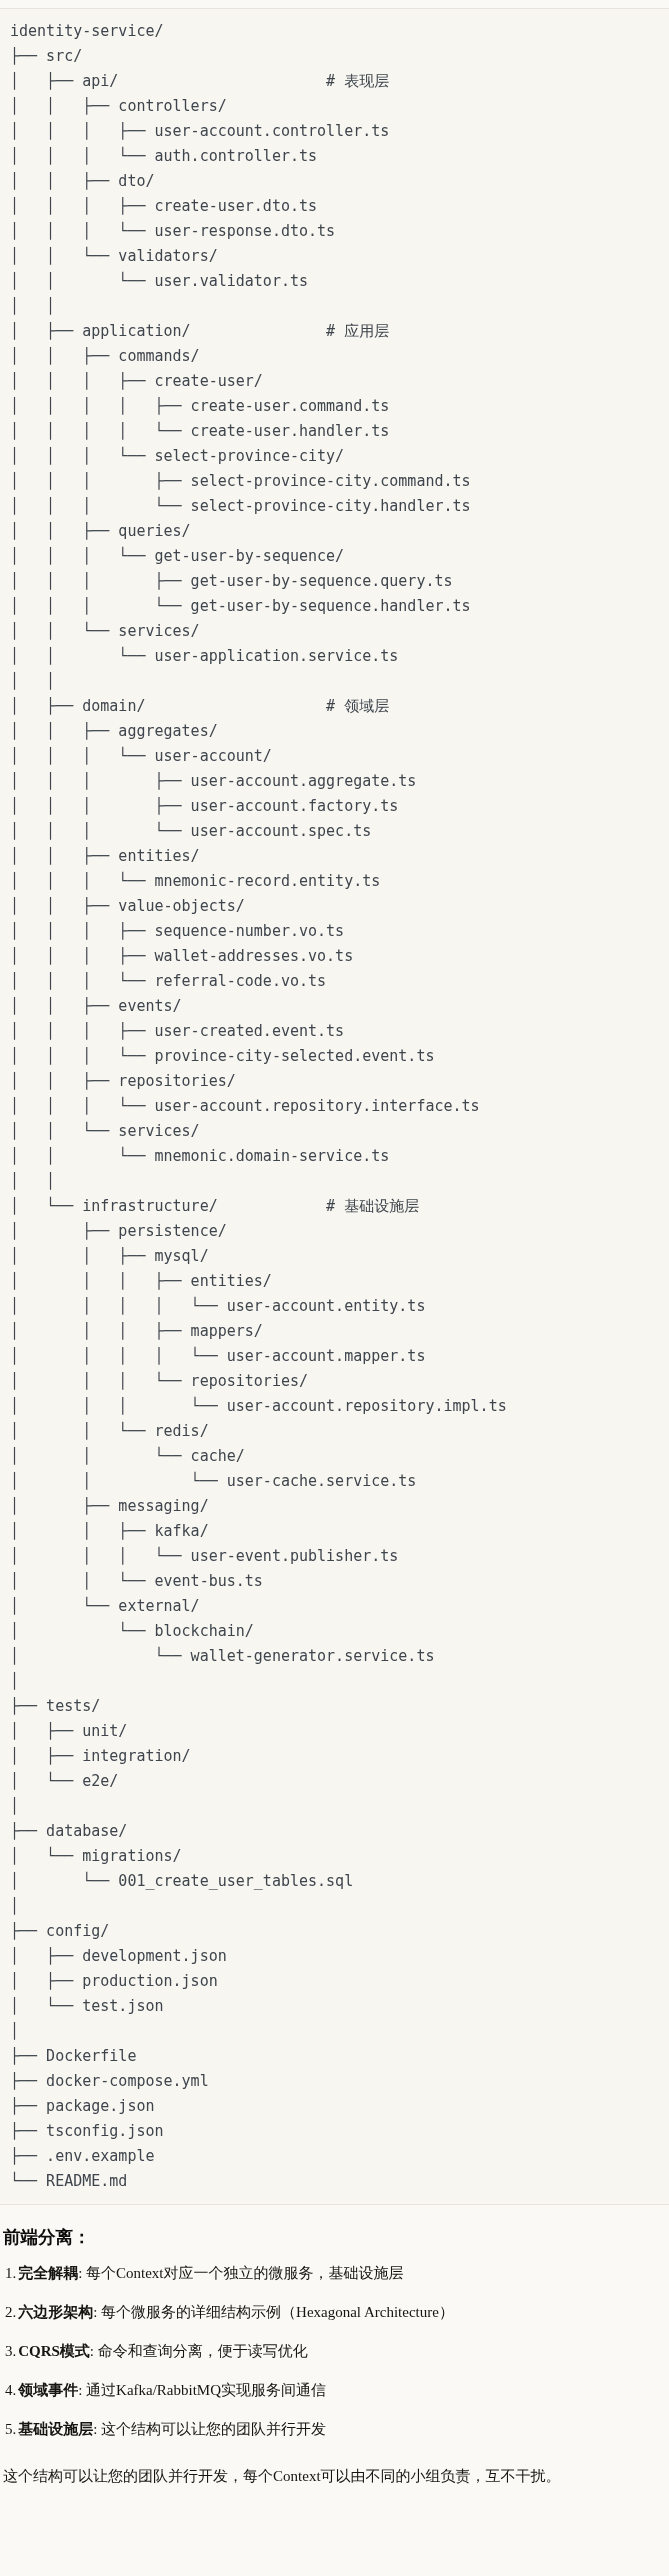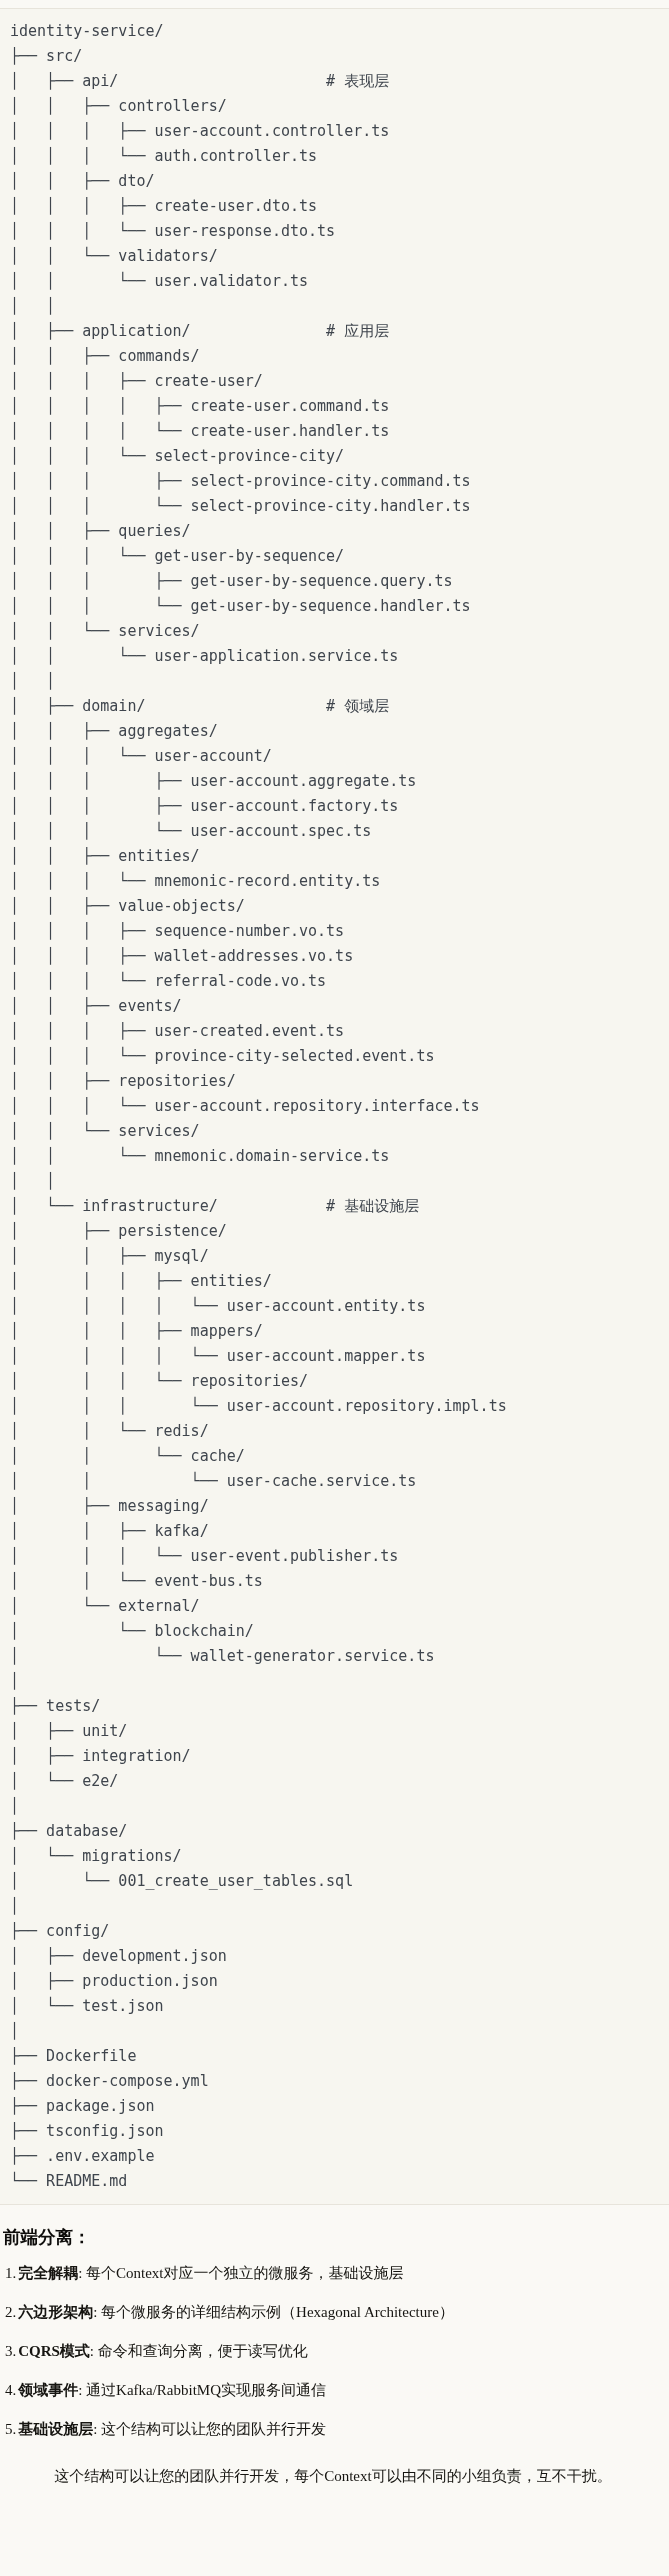--- a/index.html
+++ b/index.html
@@ -59,21 +59,20 @@
     padding-left: 1.9px;
   }
   .note-item .note-num { margin-right: 1.9px; }
   .note-item .note-term { font-weight: bold; }
   .closing-paragraph {
     margin: 27.5px 0 0 0;
     padding-left: 0;
     font-size: 15px;
     line-height: 19px;
     color: #161511;
-    text-align: center;
   }
 </style>
 </head>
 <body>
 
 <div class="page">
 
 
   <div class="code-block">
     <pre>identity-service/

